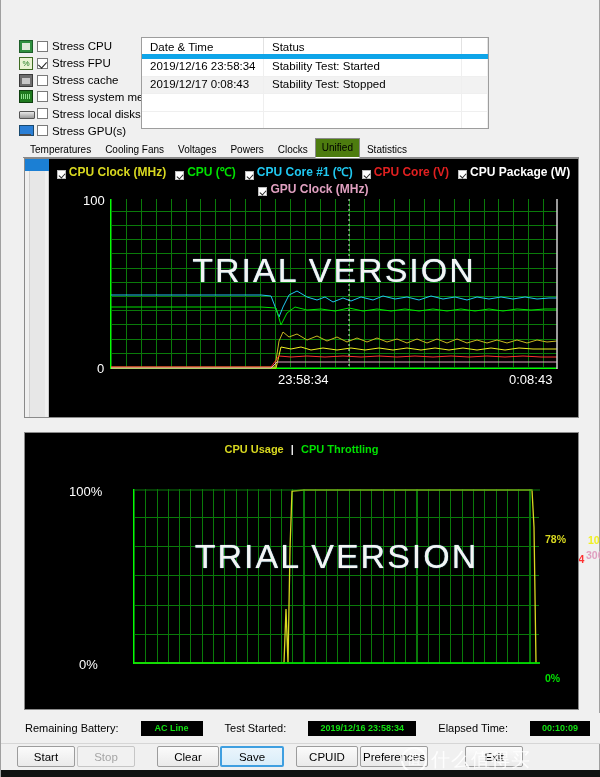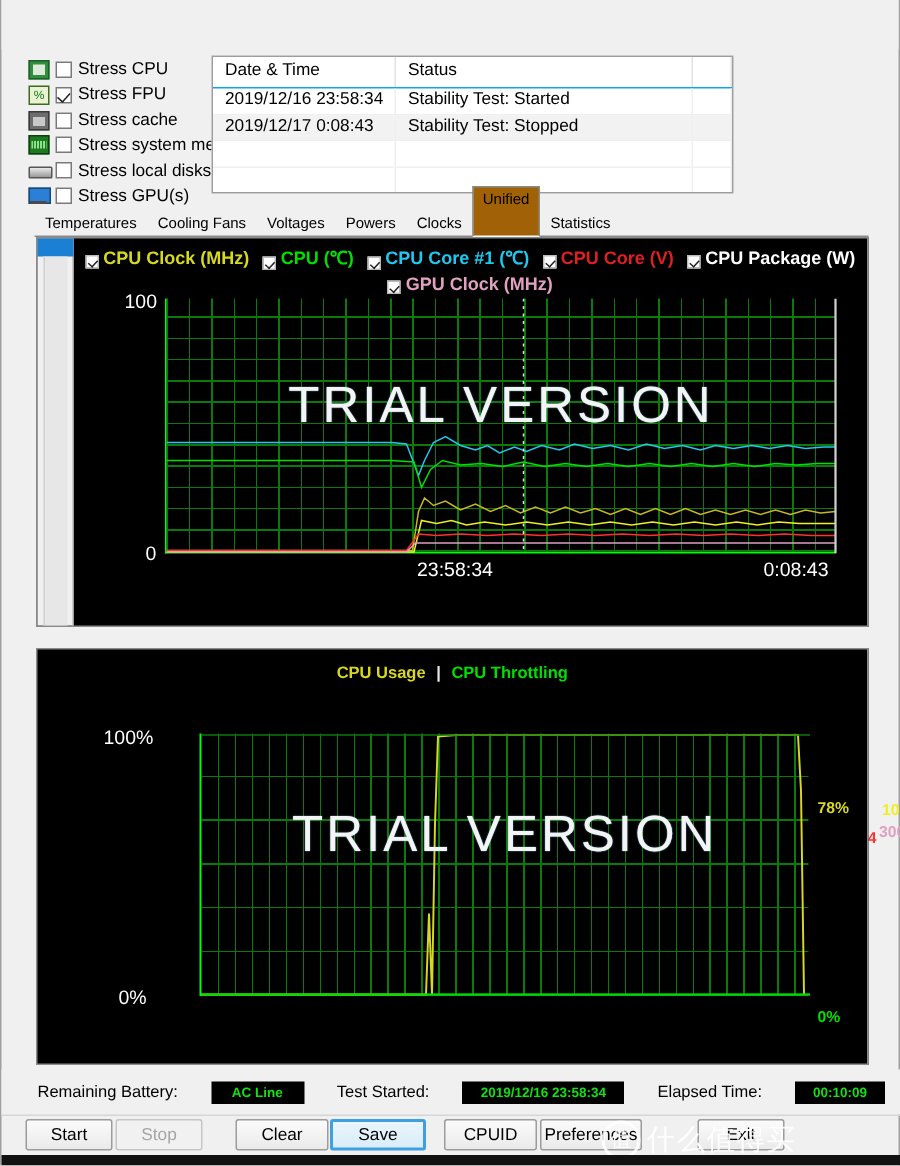--- a/index.html
+++ b/index.html
@@ -56,40 +56,40 @@
     background:linear-gradient(#e8e8e8,#9a9a9a); border:1px solid #555; border-radius:1px;}
   .ico-gpu::after{content:"";position:absolute;left:0;top:1px;width:13px;height:9px;
     background:#2b7fd6;border:1px solid #19496f;}
   .ico-gpu::before{content:"";position:absolute;left:1px;top:10px;width:11px;height:2px;background:#4a4a4a;z-index:2;}
 
   
   .logbox {
     width:348px; height:92px; margin-top:4px;
     background:#fff; border:1px solid #9d9d9d; overflow:hidden;
   }
-  .log-head { display:flex; height:21px; background:#fff; border-bottom:1px solid #0ea5e9; }
+  .log-head { display:flex; height:21px; background:#fff; border-bottom:5px solid #0ea5e9; }
   .log-head div { font-size:11.5px; color:#000; padding:3px 0 0 8px; border-right:1px solid #e2e2e2; }
   .c-date { width:122px; } .c-stat { width:198px; } .c-pad { width:26px; }
   .log-row { display:flex; height:17.5px; border-bottom:1px solid #efefef; }
   .log-row.alt { background:#f2f2f2; }
   .log-row div { font-size:11.5px; color:#000; padding:1px 0 0 8px; border-right:1px solid #efefef; }
 
   
   .tabs {
     position:absolute; left:22px; top:141px; width:556px; height:17px;
     display:flex; align-items:flex-end; border-bottom:1px solid #8a8a8a;
   }
   .tab {
     font-size:10px; color:#000; padding:1px 6px 1px 6px; height:16px;
     border:1px solid transparent; background:transparent; line-height:14px;
     white-space:nowrap; cursor:default;
   }
   .tab.active {
-    background:#a16207; border:1px solid #8a8a8a; border-bottom:1px solid #fff;
-    height:34px; margin-bottom:-1px; line-height:16px;
+    background:#4d7c0f; border:1px solid #8a8a8a; border-bottom:1px solid #fff;
+    height:20px; margin-bottom:-1px; line-height:16px;
   }
 
   
   .chart1-wrap {
     position:absolute; left:23px; top:158px; width:555px; height:260px;
     background:#000; border:1px solid #8a8a8a;
   }
   .scrollstub { position:absolute; left:0; top:0; width:24px; height:258px; background:#f0f0f0; border-right:1px solid #c9c9c9;}
   .scrollstub .thumb { position:absolute; left:0; top:0; width:24px; height:12px; background:#1b7fd4; }
   .scrollstub .track { position:absolute; left:4px; top:12px; width:16px; bottom:0; background:#e7e7e7; border-left:1px solid #d0d0d0;}

